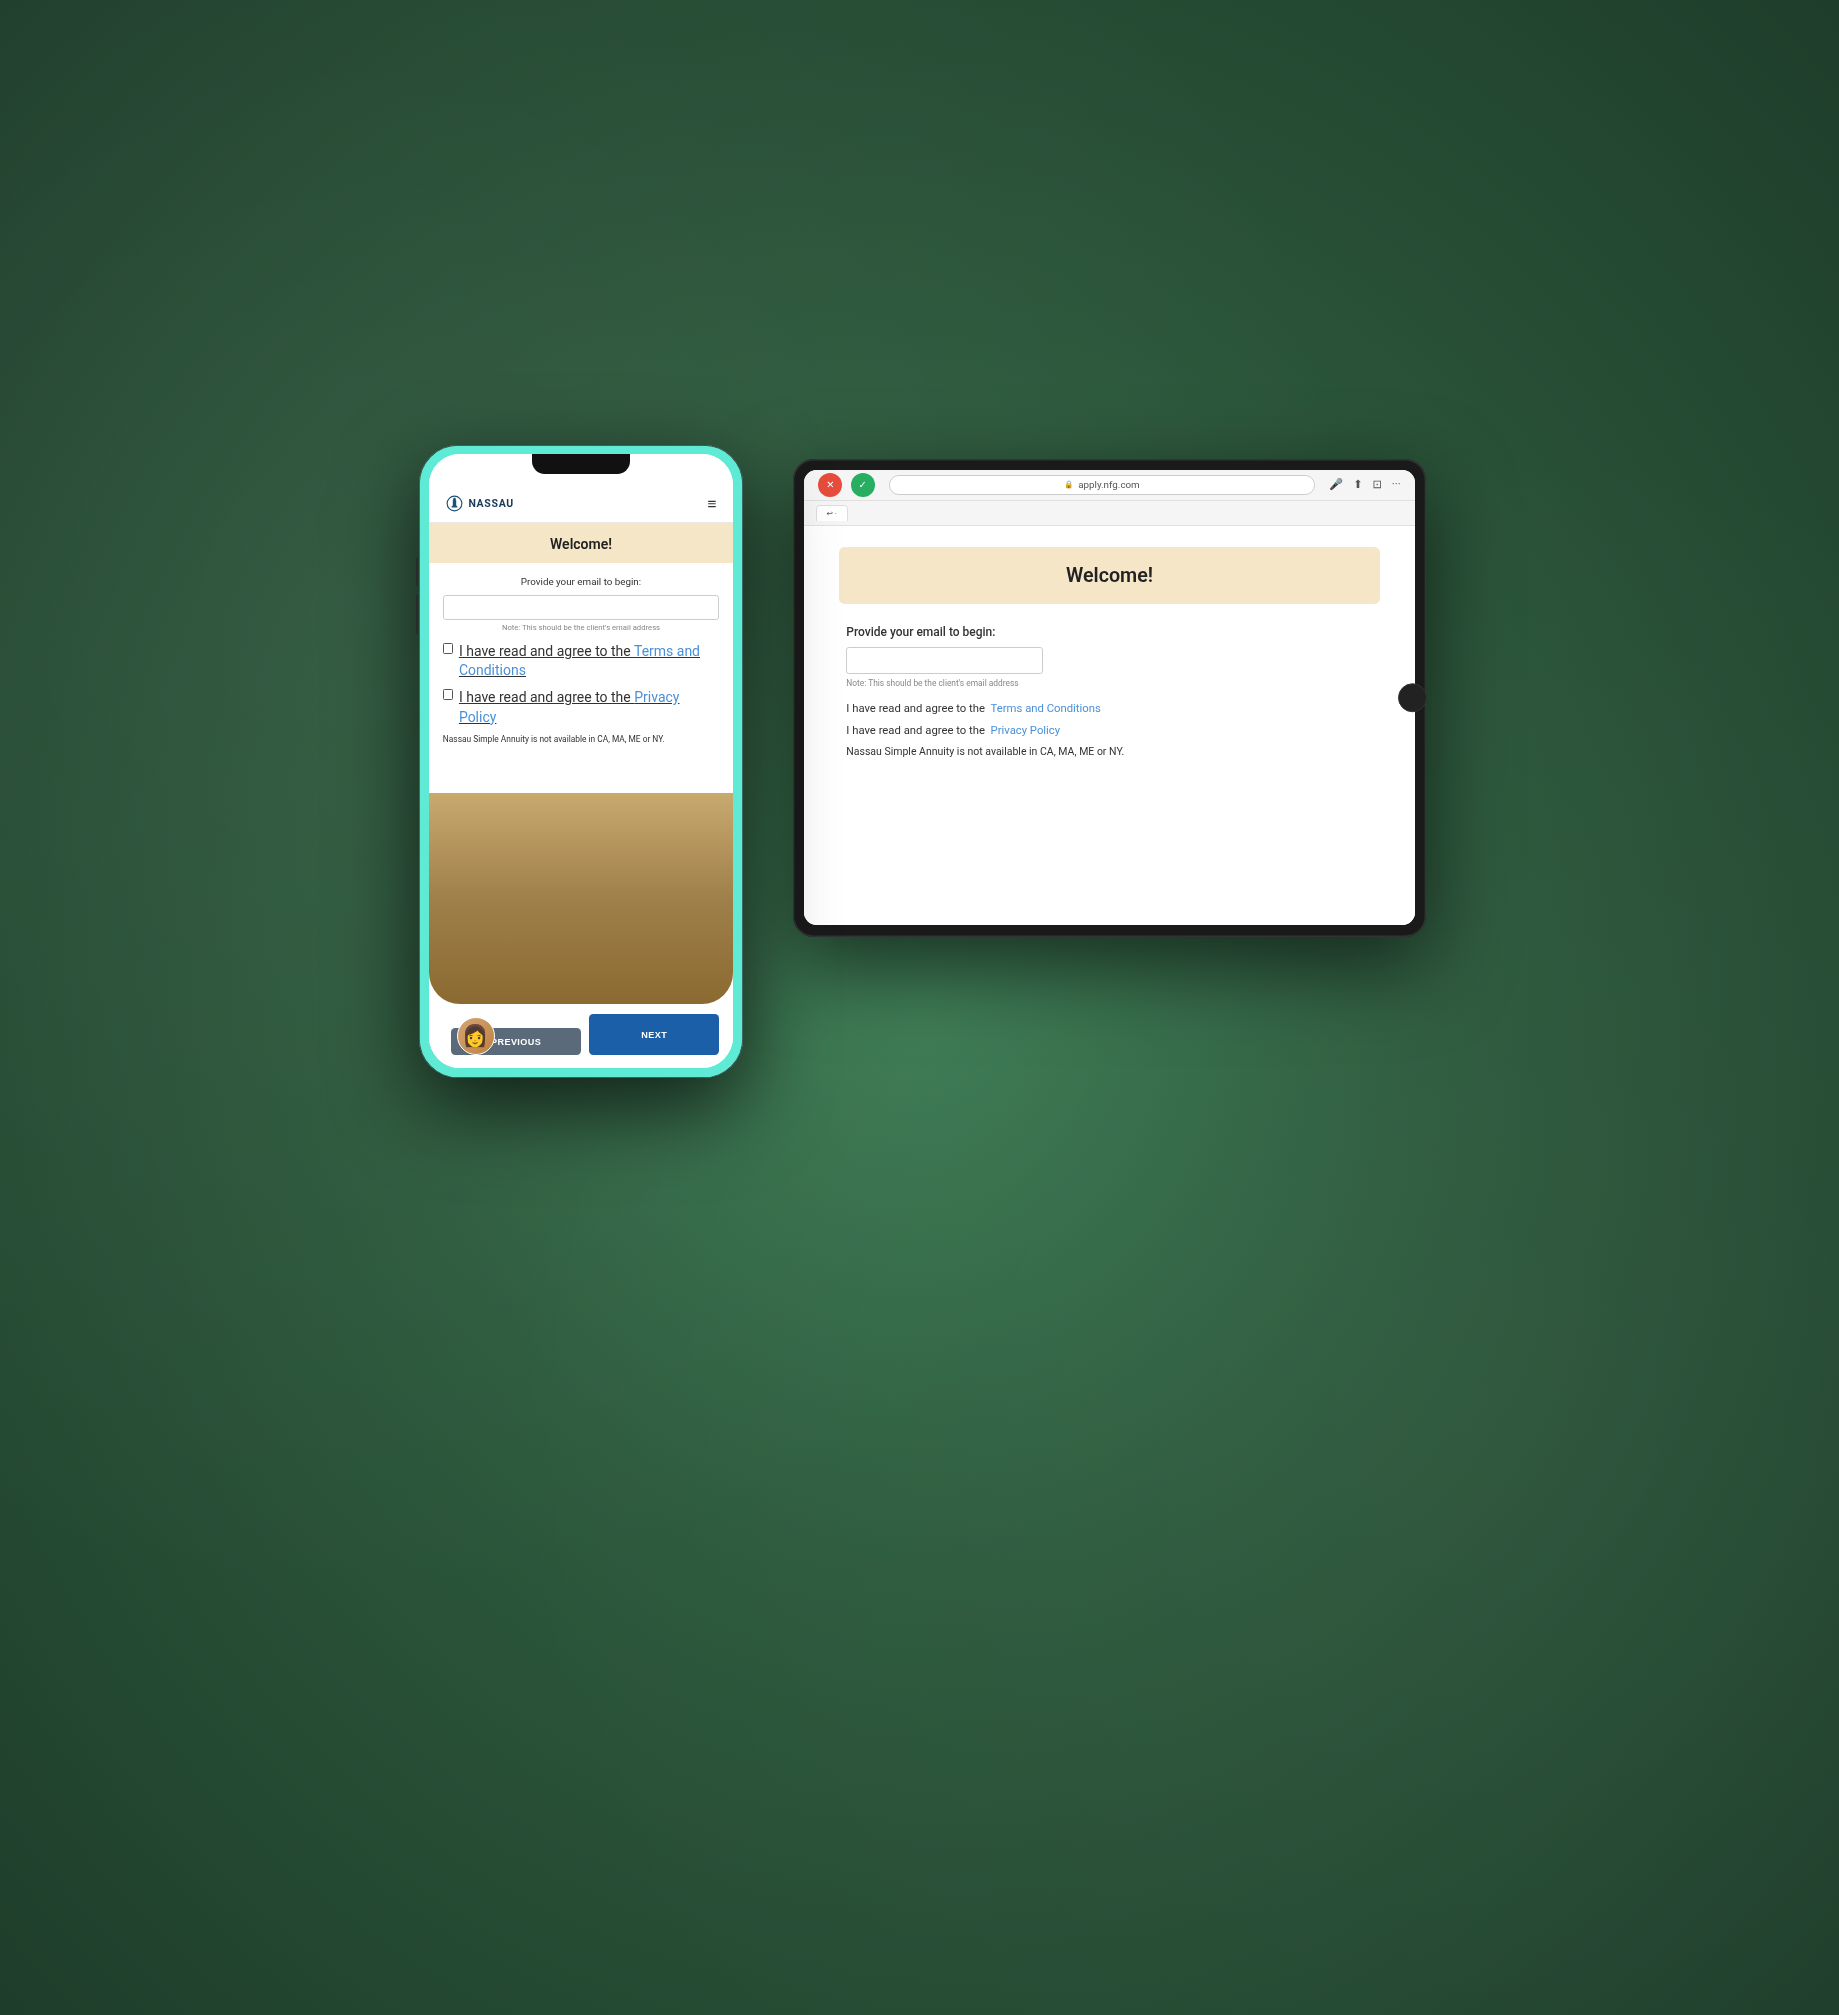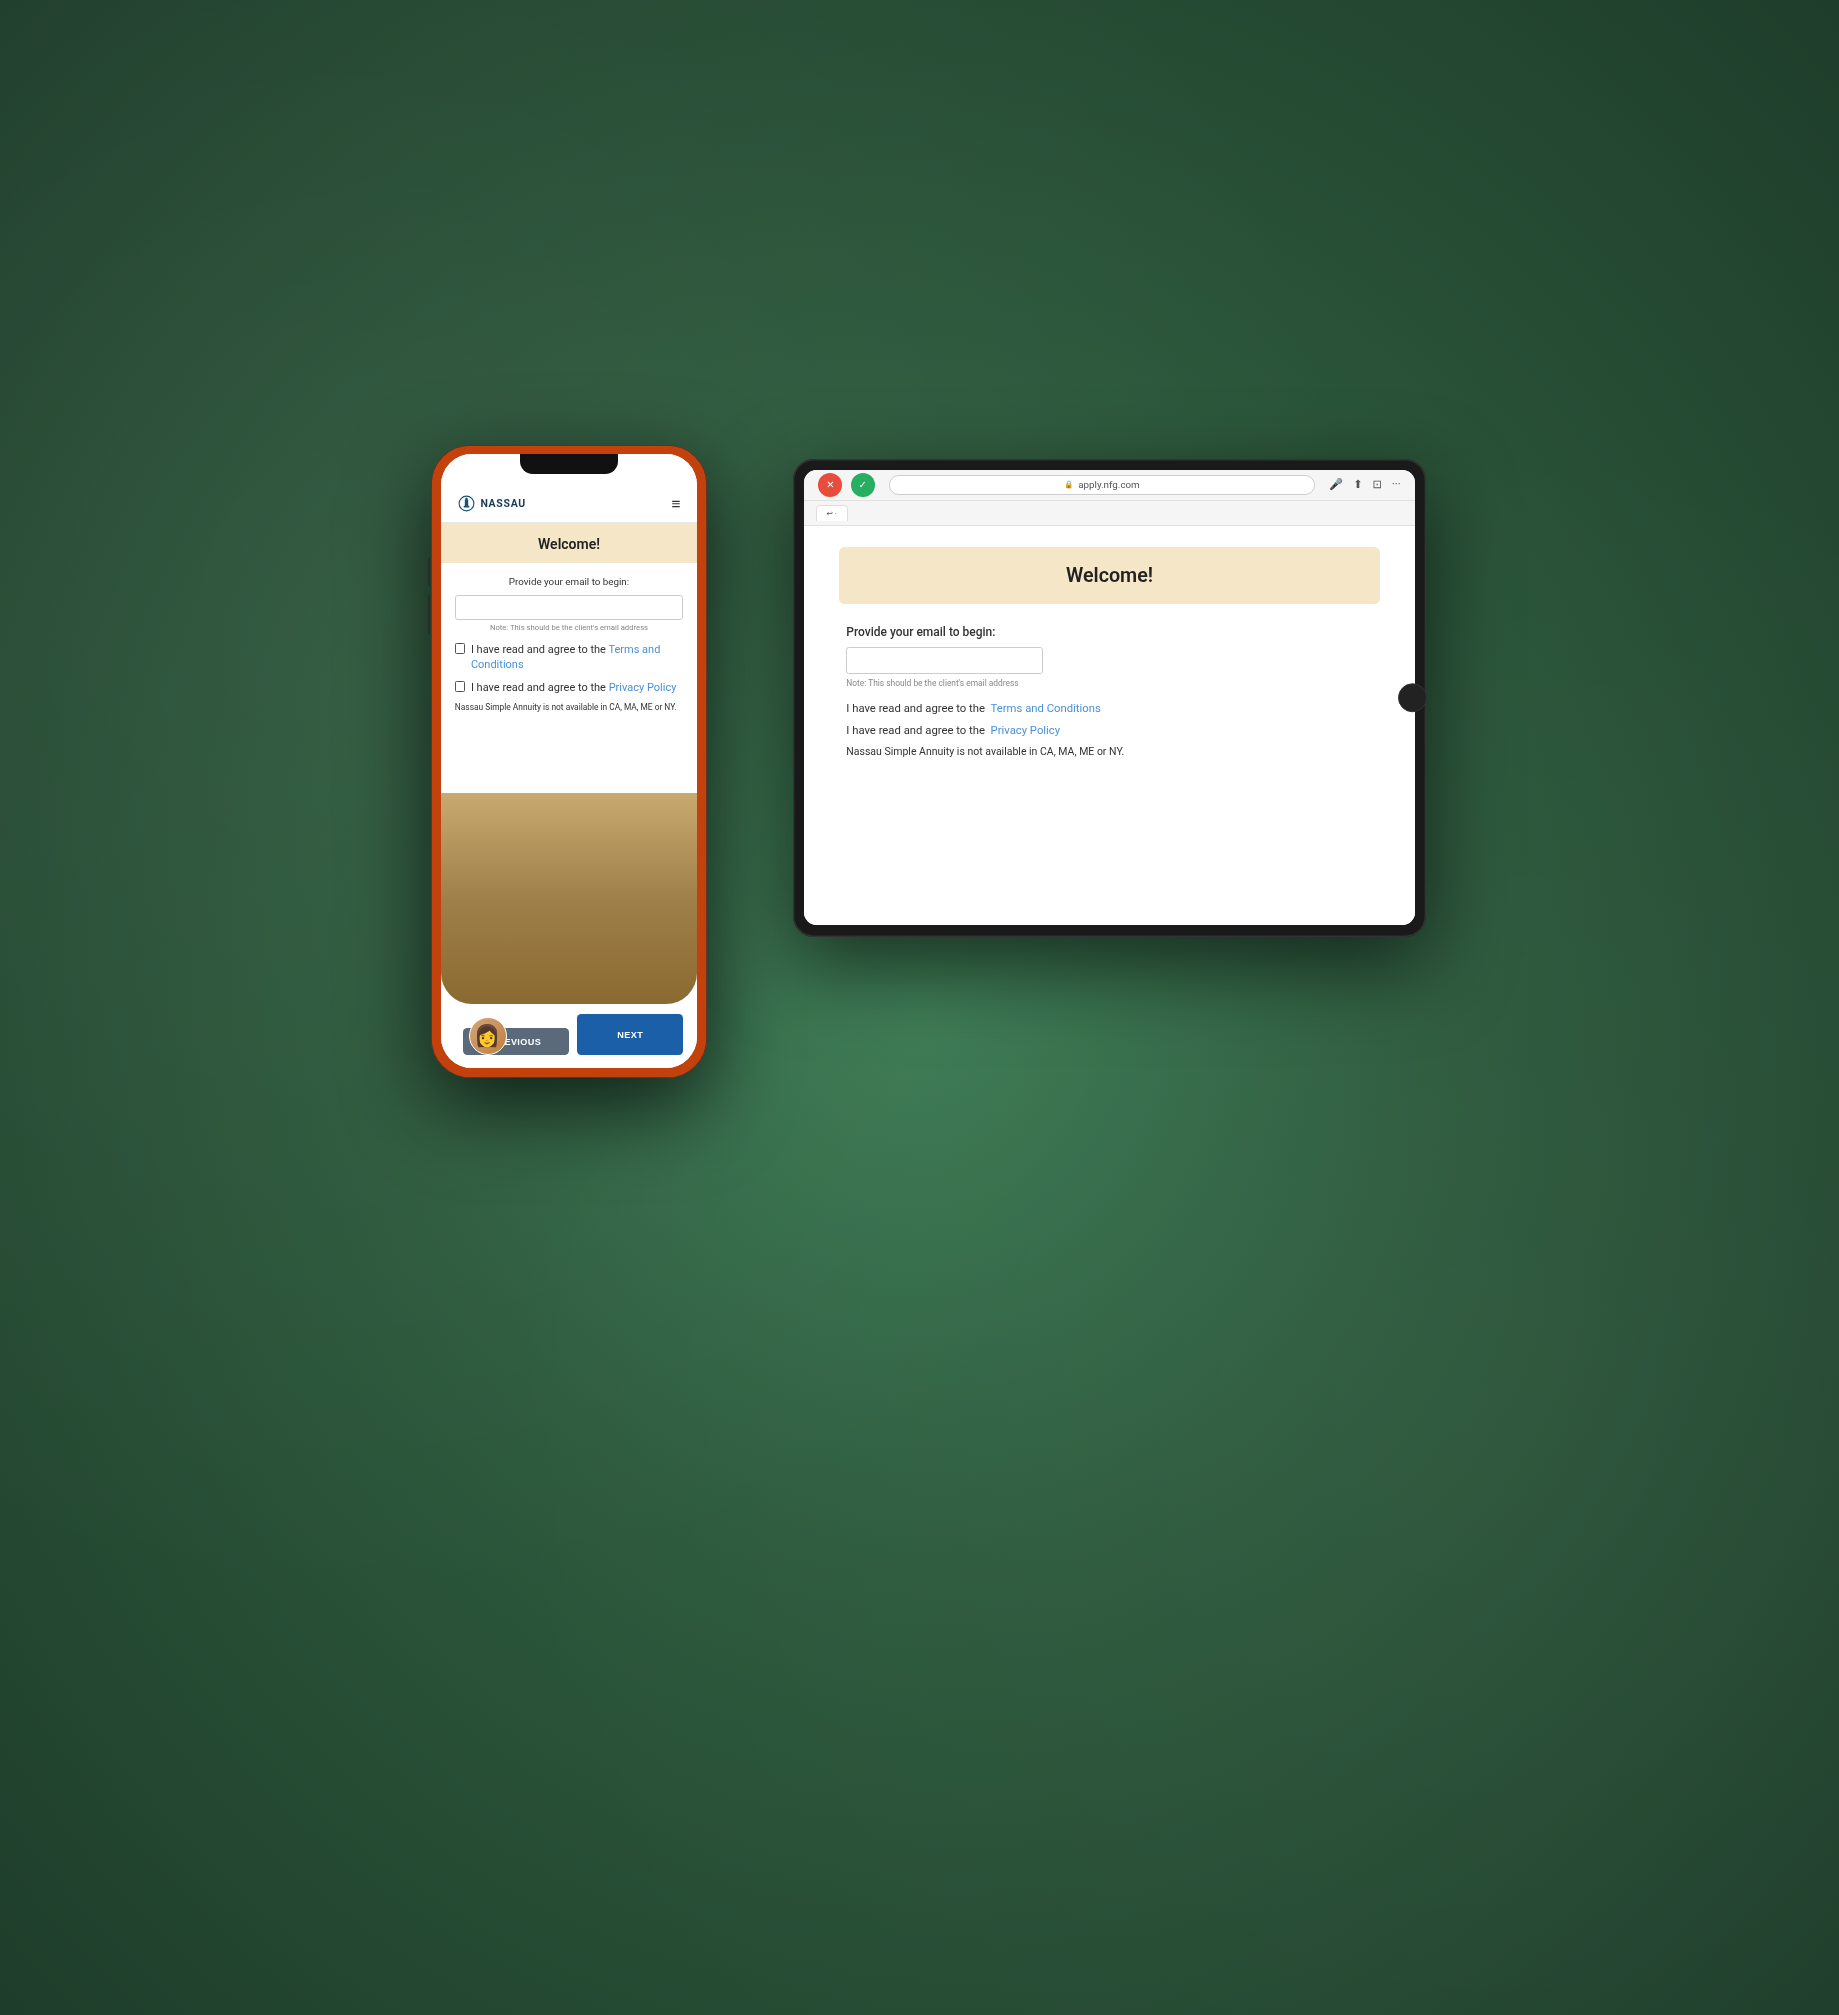--- a/index.html
+++ b/index.html
@@ -194,25 +194,25 @@
 
     .tablet-availability {
       font-size: 10.5px;
       color: #333;
       margin-top: 5.6px;
     }
 
     
     .phone {
       position: absolute;
-      left: 74px;
+      left: 62px;
       top: 70px;
-      width: 276px;
+      width: 324px;
       height: 633px;
-      background: #c2410c;
+      background: #5eead4;
       border-radius: 39px;
       padding: 9.8px;
       box-shadow: 0 28px 84px rgba(0,0,0,0.7), inset 0 0 0 0.7px #333;
       z-index: 10;
     }
 
     .phone-notch {
       position: absolute;
       top: 9.8px;
       left: 50%;
@@ -364,23 +364,24 @@
     .phone-checkbox {
       width: 10.5px;
       height: 10.5px;
       border: 1.1px solid #555;
       border-radius: 1.4px;
       flex-shrink: 0;
       margin-top: 1.4px;
     }
 
     .phone-checkbox-text {
-      font-size: 11px;
+      font-size: 14px;
       color: #333;
       line-height: 1.4;
+      text-decoration: underline;
     }
 
     .phone-link {
       color: #4a90d9;
       text-decoration: none;
     }
 
     .phone-availability {
       font-size: 8.4px;
       color: #333;

